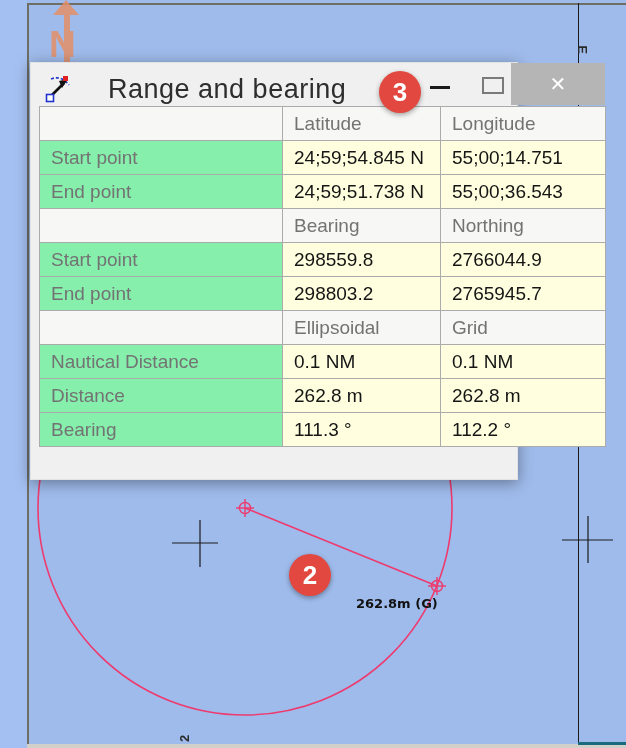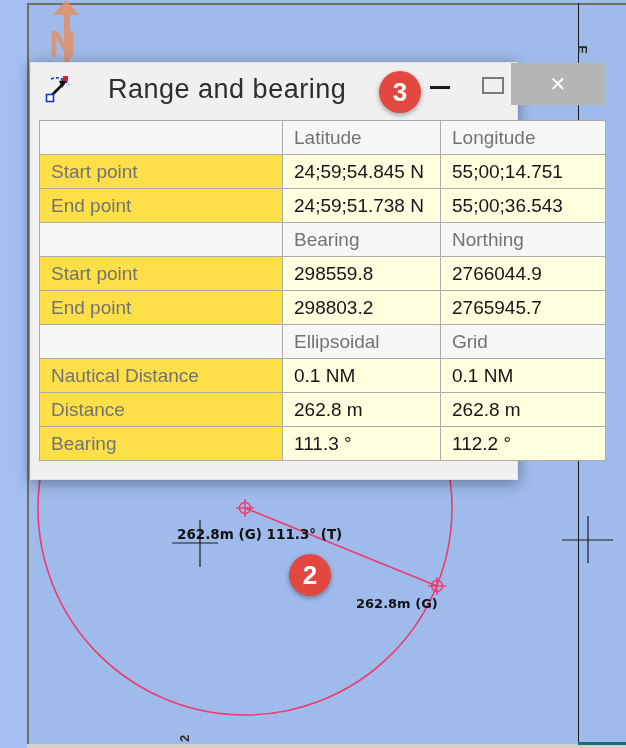--- a/index.html
+++ b/index.html
@@ -32,27 +32,27 @@
              font-size:27px;color:#2d2d2d;letter-spacing:.5px;white-space:nowrap;}
   .btn-min{position:absolute;left:388px;top:0;width:42px;height:42px;cursor:default;}
   .min-glyph{position:absolute;left:11px;top:23px;width:20px;height:3px;background:#1a1a1a;}
   .btn-max{position:absolute;left:440px;top:0;width:42px;height:42px;}
   .max-glyph{position:absolute;left:11px;top:14px;width:18px;height:13px;
              border:2px solid #7a7a7a;}
   .btn-close{position:absolute;left:480px;top:0;width:94px;height:42px;
              background:var(--close-button-gray,#b5b5b5);color:#fff;
              text-align:center;line-height:42px;font-size:20px;}
   
-  table.results{position:absolute;left:8px;top:57px;width:566px;
+  table.results{position:absolute;left:8px;top:43px;width:566px;
     border-collapse:collapse;table-layout:fixed;
     border:1px solid #8f8f8f;font-size:19px;}
   table.results td{border:1px solid #ababab;height:34px;padding:0 4px 0 11px;
     white-space:nowrap;overflow:hidden;box-sizing:border-box;}
   col.c-lbl{width:243px;} col.c-one{width:158px;} col.c-two{width:165px;}
-  td.lbl{background:#fde047;color:#737373;}
+  td.lbl{background:#86efac;color:#737373;}
   td.val{background:var(--value-cell-yellow,#ffffdf);color:#151515;}
   tr.hdr-row td{background:#f7f7f5;color:#737373;}
   
   .badge{position:absolute;width:42px;height:42px;border-radius:50%;
          background:var(--badge-red,#e2483f);color:#fff;font-size:26px;
          font-weight:bold;text-align:center;line-height:42px;z-index:20;
          box-shadow:0 2px 5px rgba(0,0,0,.35);}
   .badge-3{left:379px;top:71px;}
   .badge-2{left:289px;top:554px;}
 </style>
@@ -98,21 +98,20 @@
         <line x1="236" y1="508" x2="254" y2="508"></line>
       </g>
 
       <g style="stroke:var(--accent-pink,#ee3a6e)" stroke-width="1.4" fill="none">
         <circle cx="437" cy="586" r="5.5"></circle>
         <line x1="437" y1="577" x2="437" y2="595"></line>
         <line x1="428" y1="586" x2="446" y2="586"></line>
       </g>
     </svg>
 
-    <div class="map-label line-label">262.8m (G) 111.3° (T)</div>
     <div class="map-label range-label">262.8m (G)</div>
     <div class="grid-glyph glyph-right">E</div>
     <div class="grid-glyph glyph-bottom">2</div>
     <div class="bottom-strip"></div>
     <div class="teal-strip"></div>
   </div>
 
   <div class="dialog">
     <div class="titlebar">
       <svg class="dlg-icon" width="28" height="30">

